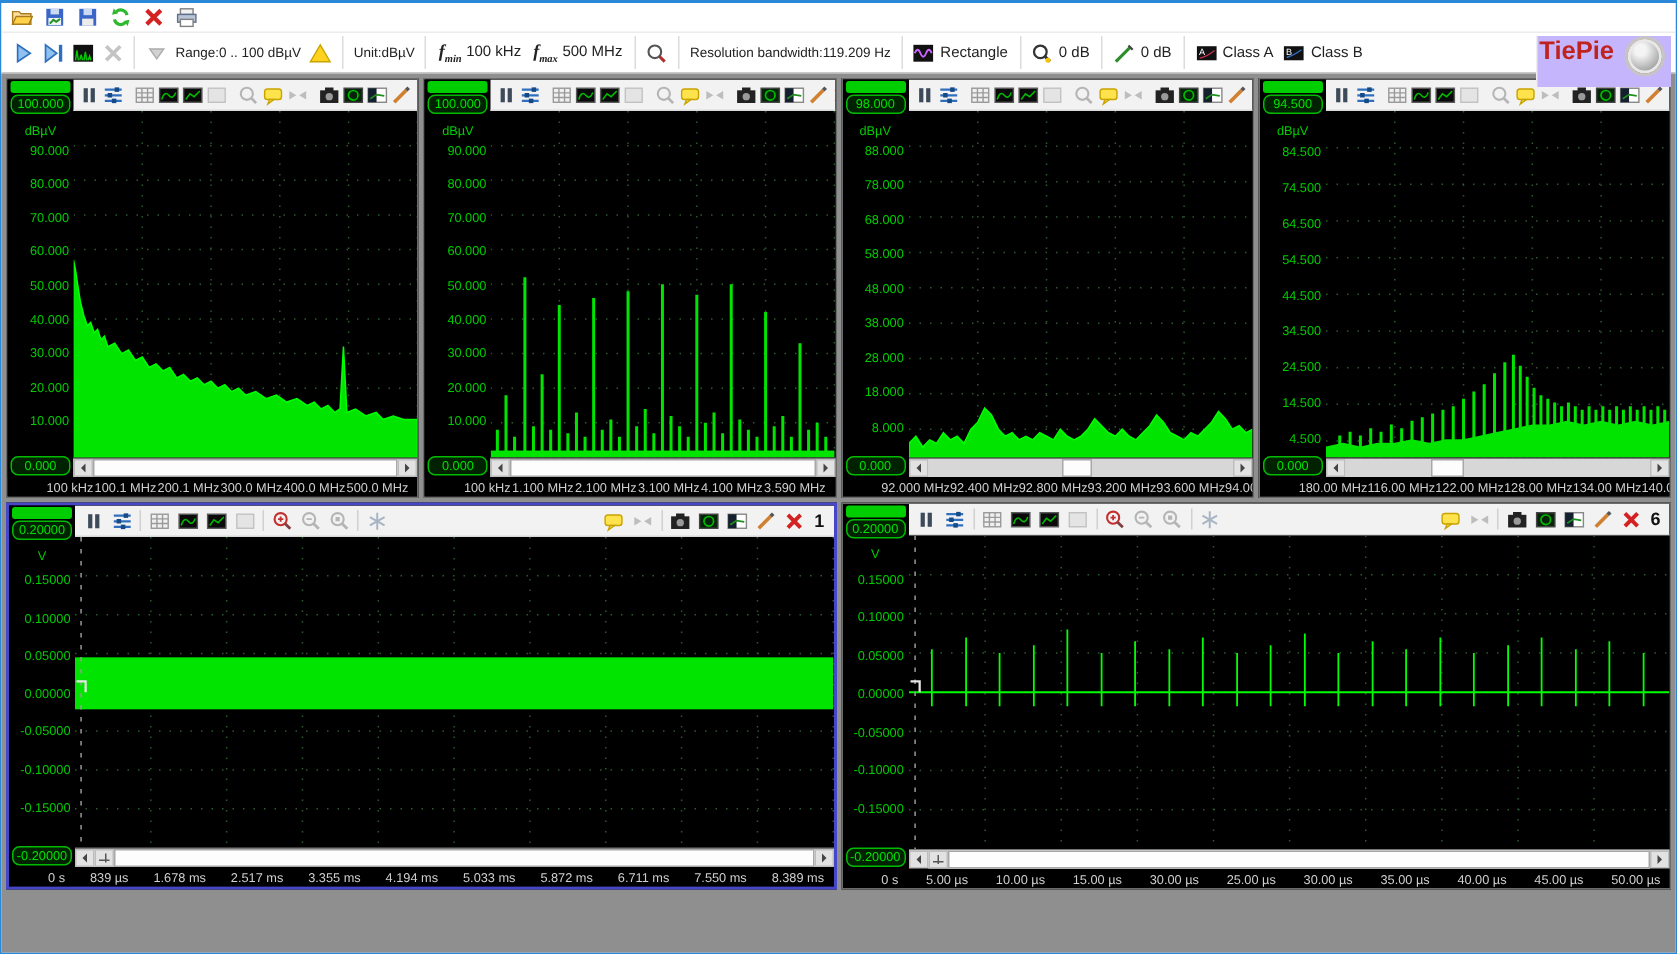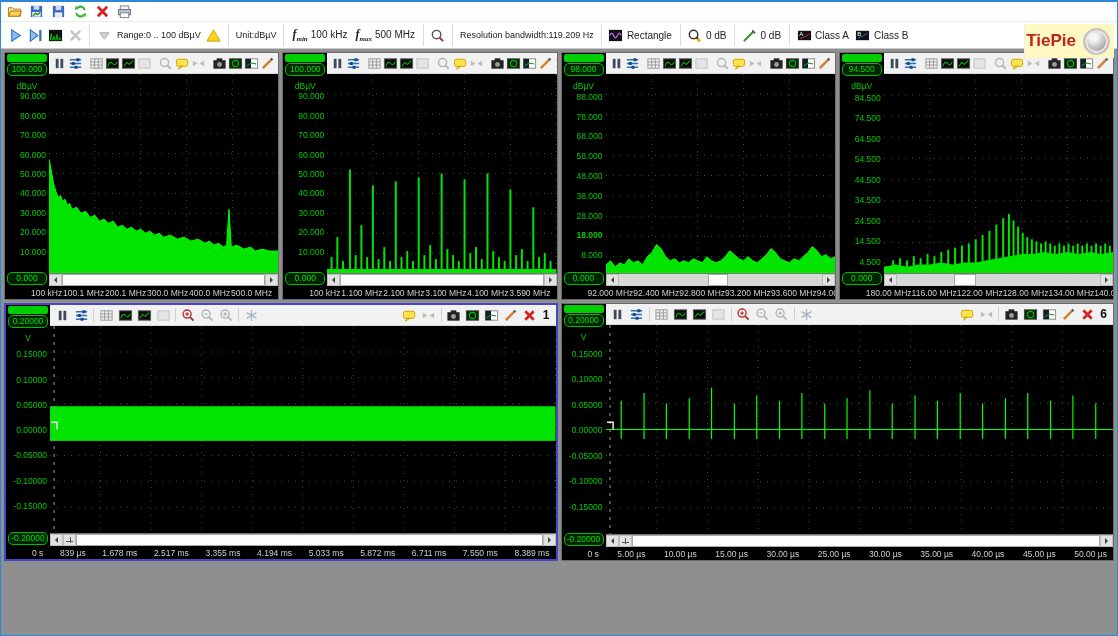--- a/index.html
+++ b/index.html
@@ -26,27 +26,27 @@
   .toolbar2{height:27px;display:flex;align-items:center;background:#fff;border-bottom:1px solid #c9c9c9;padding-left:4px;flex:0 0 auto;}
   .tbtn{display:inline-flex;align-items:center;justify-content:center;width:20px;height:22px;}
   .tbtn svg{display:block;}
   .tsep{width:1px;height:22px;background:#dcdcdc;margin:0 4px;align-self:center;}
   .tlabel2{display:inline-flex;flex-direction:row;justify-content:center;font-size:9px;line-height:1.2;color:#222;padding:0 3px;white-space:nowrap;}
   .tval{font-size:10px;color:#222;padding:0 4px 0 1px;white-space:nowrap;}
   .fdisp{display:inline-flex;align-items:center;font-size:10px;color:#222;gap:3px;padding:0 4px;white-space:nowrap;}
   .fdisp b{font-family:"Liberation Serif",serif;font-style:italic;font-size:12px;}
   .fdisp sub{font-size:7px;margin-top:36px;}
   
-  .brand{position:absolute;top:22px;right:3px;width:90px;height:34px;background:#fef9c3;display:flex;align-items:center;justify-content:flex-end;gap:7px;padding-right:4px;border-left:1px solid #eee;z-index:5;}
+  .brand{position:absolute;top:22px;right:3px;width:90px;height:34px;background:#c4b5fd;display:flex;justify-content:flex-end;gap:7px;padding-right:4px;border-left:1px solid #eee;z-index:5;}
   .brand-text{color:#c0231e;font-size:17px;font-weight:bold;letter-spacing:0;}
   .brand-circle{width:27px;height:27px;border-radius:50%;border:2px solid #c5c5c5;background:radial-gradient(circle at 38% 32%,#f4f4f4 0 18%,#9a9a9a 75%);box-shadow:inset 0 0 0 2px #e8e8e8, 0 0 0 1px #c0231e inset;}
   
   .main{flex:1;background:#8f8f8f;padding:3px;display:flex;flex-direction:column;min-height:0;}
   .prow{display:grid;gap:3px;}
-  .prow.top{grid-template-columns:repeat(4,1fr);height:248px;}
+  .prow.top{grid-template-columns:repeat(4,1fr);height:280px;}
   .prow.bottom{grid-template-columns:repeat(2,1fr);height:258px;margin-top:3px;}
   .panel{background:#000;border:1px solid #6b6b6b;display:flex;flex-direction:column;min-width:0;overflow:hidden;}
   .panel.selected{border:2px solid #4646c8;}
   .p-body{flex:1;display:flex;min-height:0;background:#000;}
   
   .axis-col{width:44px;flex:0 0 44px;display:flex;flex-direction:column;background:#000;}
   .axis-cap{height:8px;margin:1px 2px 0 2px;background:#00ce00;border-radius:2px;flex:0 0 auto;}
   .axis-box{margin:1px 2px;border:1px solid #00bb00;border-radius:5px;color:#00e000;font-size:8.5px;text-align:center;padding:0 1px;flex:0 0 auto;background:#020;line-height:11px;}
   .axis-ticks{flex:1;position:relative;}
   .axis-unit{position:absolute;top:2%;width:100%;text-align:center;color:#00cc00;font-size:8.5px;}
@@ -594,21 +594,21 @@
               <div class="axis-box">98.000</div>
               <div class="axis-ticks">
                 <div class="axis-unit">dBµV</div>
                 <div class="axis-tick" style="top: 10.2041%;">88.000</div>
                 <div class="axis-tick" style="top: 20.4082%;">78.000</div>
                 <div class="axis-tick" style="top: 30.6122%;">68.000</div>
                 <div class="axis-tick" style="top: 40.8163%;">58.000</div>
                 <div class="axis-tick" style="top: 51.0204%;">48.000</div>
                 <div class="axis-tick" style="top: 61.2245%;">38.000</div>
                 <div class="axis-tick" style="top: 71.4286%;">28.000</div>
-                <div class="axis-tick" style="top: 81.6327%; font-weight: bold;">18.000</div>
+                <div class="axis-tick" style="top: 81.6327%;">18.000</div>
                 <div class="axis-tick" style="top: 91.8367%;">8.000</div>
               </div>
               <div class="axis-box">0.000</div>
             </div>
             <div class="p-rightcol">
               <div class="p-toolbar">
                 <span class="icx">
                   <svg viewBox="0 0 16 16" width="15" height="15">
                     <rect x="4" y="3" width="3" height="10" fill="#3c4a5a"></rect>
                     <rect x="9" y="3" width="3" height="10" fill="#3c4a5a"></rect>

